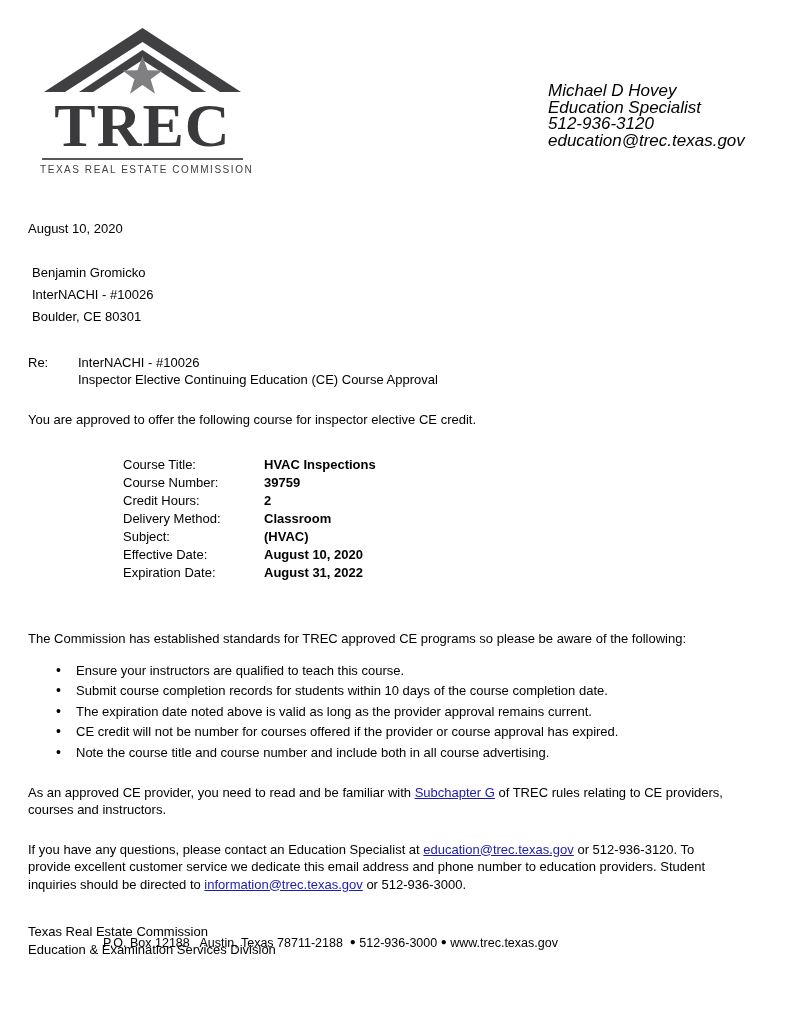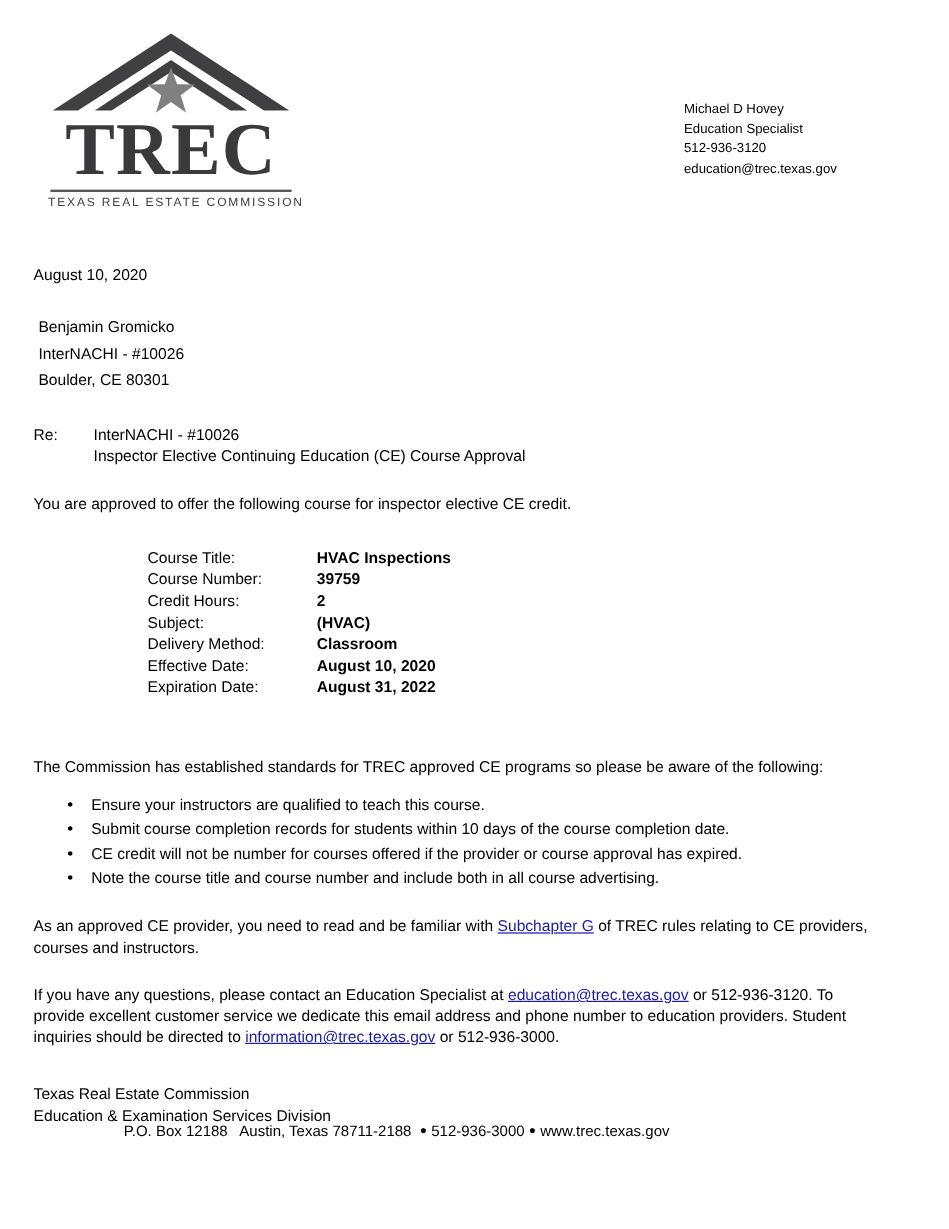--- a/index.html
+++ b/index.html
@@ -49,24 +49,25 @@
     font-size: 10px;
     letter-spacing: 1.55px;
     color: #404043;
     text-align: center;
     white-space: nowrap;
   }
 
   
   .contact {
     position: absolute;
-    left: 570px;
+    left: 548px;
     top: 83px;
-    font-size: 11px;
+    font-size: 17px;
     line-height: 16.5px;
+    font-style: italic;
   }
 
   
   .doc-body {
     position: absolute;
     left: 28px;
     top: 220px;
     width: 705px;
     font-size: 13px;
     line-height: 17.5px;
@@ -193,43 +194,44 @@
       </tr>
       <tr>
         <td class="label">Course Number:</td>
         <td class="value">39759</td>
       </tr>
       <tr>
         <td class="label">Credit Hours:</td>
         <td class="value">2</td>
       </tr>
       <tr>
+        <td class="label">Delivery Method:</td>
+        <td class="value">Classroom</td>
+      </tr>
+      <tr>
         <td class="label">Subject:</td>
         <td class="value">(HVAC)</td>
-      </tr>
-      <tr>
-        <td class="label">Delivery Method:</td>
-        <td class="value">Classroom</td>
       </tr>
       <tr>
         <td class="label">Effective Date:</td>
         <td class="value">August 10, 2020</td>
       </tr>
       <tr>
         <td class="label">Expiration Date:</td>
         <td class="value">August 31, 2022</td>
       </tr>
     </tbody>
   </table>
 
   <p class="standards">The Commission has established standards for TREC approved CE programs so please be aware of the following:</p>
 
   <ul class="rules">
     <li>Ensure your instructors are qualified to teach this course.</li>
     <li>Submit course completion records for students within 10 days of the course completion date.</li>
+    <li>The expiration date noted above is valid as long as the provider approval remains current.</li>
     <li>CE credit will not be number for courses offered if the provider or course approval has expired.</li>
     <li>Note the course title and course number and include both in all course advertising.</li>
   </ul>
 
   <p class="para"><span>As an approved CE provider, you need to read and be familiar with </span><a class="link" href="#">Subchapter G</a><span> of TREC rules relating to CE providers, courses and instructors.</span></p>
 
   <p class="para"><span>If you have any questions, please contact an Education Specialist at </span><a class="link" href="#">education@trec.texas.gov</a><span> or 512-936-3120.  To provide excellent customer service we dedicate this email address and phone number to education providers.  Student inquiries should be directed to </span><a class="link" href="#">information@trec.texas.gov</a><span> or 512-936-3000.</span></p>
 
   <div class="closing">
     <div>Texas Real Estate Commission</div>

